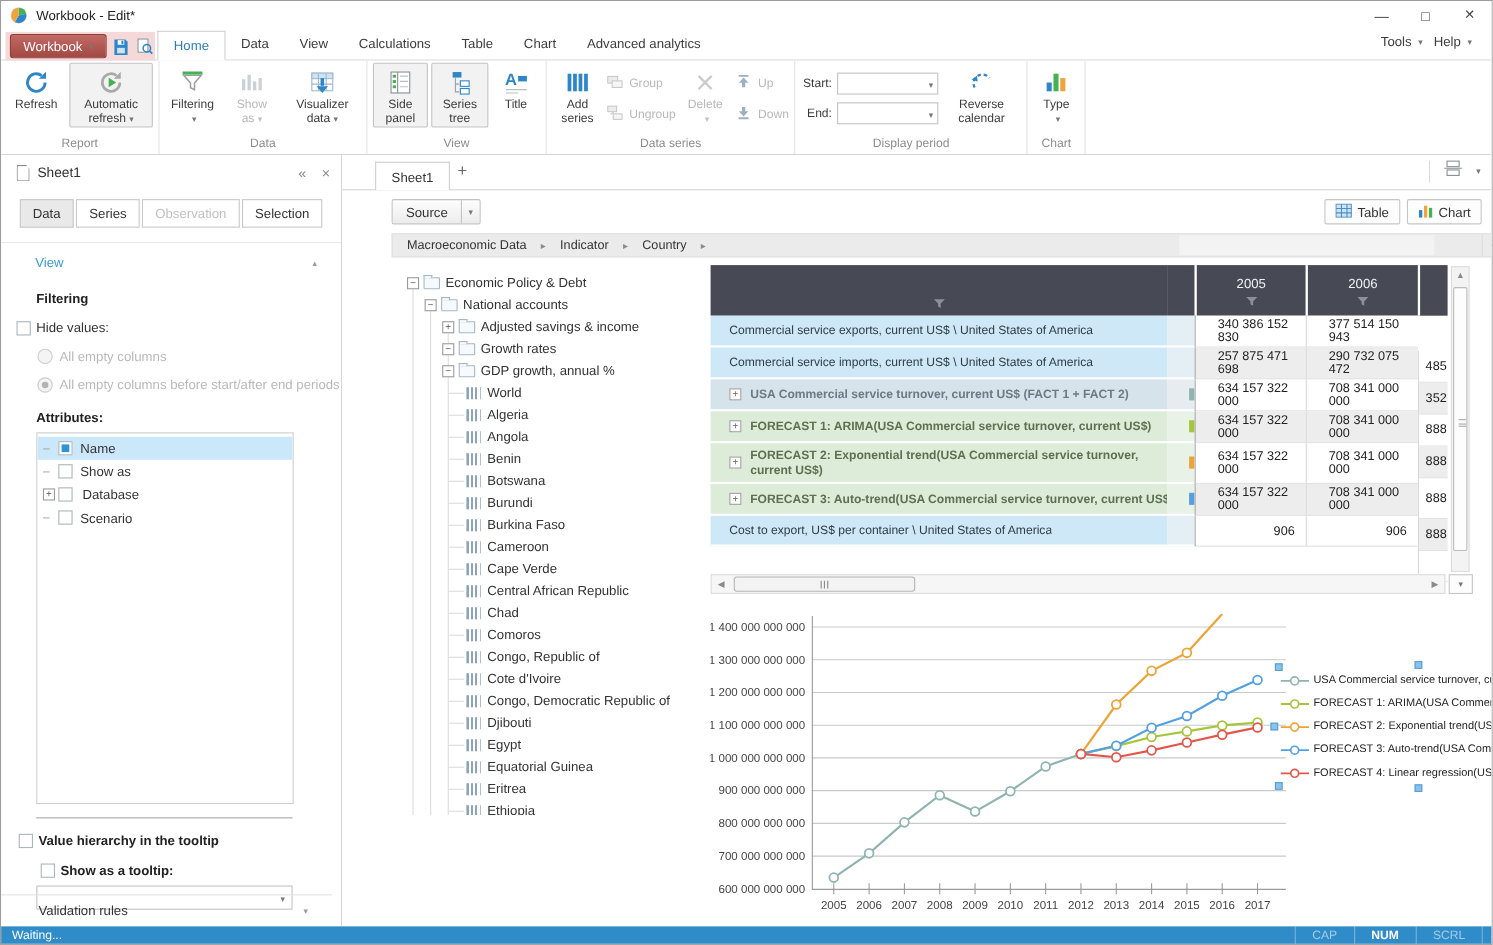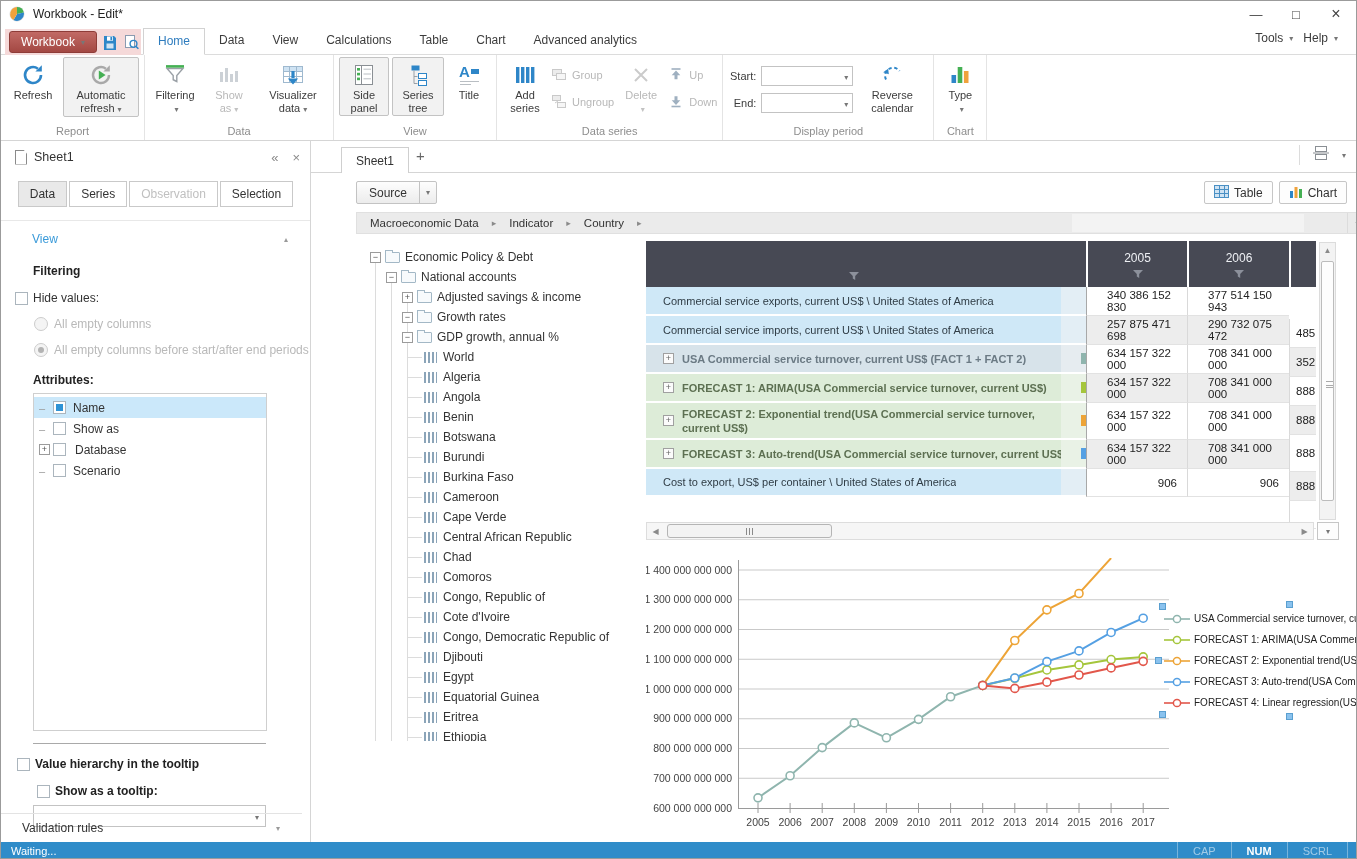--- a/index.html
+++ b/index.html
@@ -69,21 +69,21 @@
   .attr-label{margin:16px 0 0 32px;}
   .attr-box{margin:6px 0 0 32px;width:234px;height:338px;border:1px solid #cfcfcf;background:#fff;padding-top:3px;overflow:hidden;}
   .attr-row{height:21px;display:flex;align-items:center;padding-left:5px;font-size:12px;color:#333;}
   .attr-row.selected{background:#cbe8fa;}
   .attr-exp{width:14px;color:#9a9a9a;font-size:11px;flex:none;}
   .attr-exp.box{width:11px;height:11px;border:1px solid #9b9b9b;background:#fff;font-size:9px;line-height:9px;text-align:center;color:#555;margin-right:3px;}
   .attr-row .cb{margin-right:7px;}
   .hrline{margin:12px 0 0 32px;width:233px;border-top:1px solid #a9a9a9;}
   .sp-combo{margin:7px 0 0 32px;width:233px;height:22px;border:1px solid #c3c3c3;background:#fff;position:relative;}
   .sp-combo .caret{position:absolute;right:6px;top:7px;}
-  .validation{position:absolute;left:0;right:8px;bottom:0;height:29px;border-top:1px solid #e3e3e3;display:flex;align-items:center;padding:0 22px 0 21px;font-size:12px;color:#333;}
+  .validation{position:absolute;left:0;right:8px;bottom:0;height:29px;border-top:1px solid #e3e3e3;display:flex;align-items:center;padding:0 22px 0 34px;font-size:12px;color:#333;}
   .validation .caret{margin-left:auto;color:#9a9a9a;}
   
   .main{position:relative;flex:1;background:#fff;overflow:hidden;}
   .tabstrip{height:32px;border-bottom:1px solid #d5d5d5;position:relative;}
   .sheettab{position:absolute;left:30px;top:6px;height:26px;padding:0 14px;border:1px solid #cfcfcf;border-bottom:none;background:#fff;font-size:12px;color:#333;display:flex;align-items:center;z-index:2;}
   .addtab{position:absolute;left:105px;top:6px;font-size:15px;color:#666;}
   .strip-right{position:absolute;right:10px;top:4px;display:flex;align-items:center;gap:12px;}
   .strip-sep{width:1px;height:20px;background:#dcdcdc;}
   .src-btn{position:absolute;left:45px;top:40px;height:23px;display:flex;border:1px solid #c3c3c3;border-radius:2px;background:linear-gradient(#fdfdfd,#ececec);font-size:12px;color:#333;}
   .src-btn .m{padding:0 12px;display:flex;align-items:center;}

